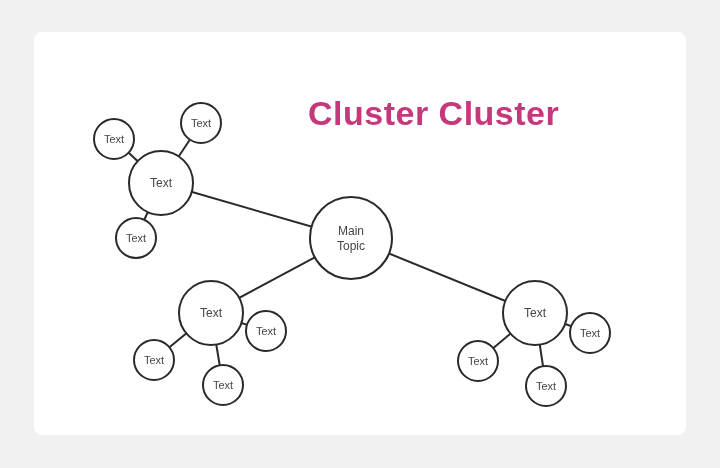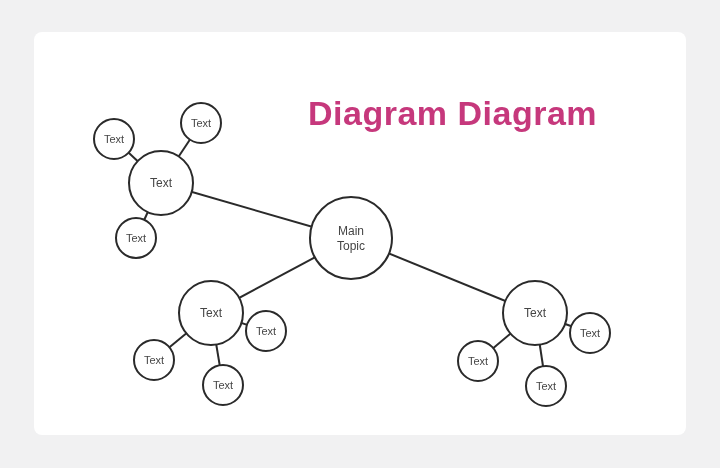--- a/index.html
+++ b/index.html
@@ -104,13 +104,13 @@
         <circle cx="478" cy="361" r="20" fill="#ffffff" stroke="#2a2a2a" stroke-width="2"></circle>
         <text x="478" fill="#454545" font-size="11"><tspan x="478" y="364.85">Text</tspan></text>
       </g>
       <g class="node">
         <circle cx="546" cy="386" r="20" fill="#ffffff" stroke="#2a2a2a" stroke-width="2"></circle>
         <text x="546" fill="#454545" font-size="11"><tspan x="546" y="389.85">Text</tspan></text>
       </g>
     </g>
 </svg>
 
-<div class="page-title" style="color: rgb(198, 56, 124);">Diagram Diagram</div>
+<div class="page-title" style="color: rgb(198, 56, 124);">Cluster Cluster</div>
 
 </body></html>

